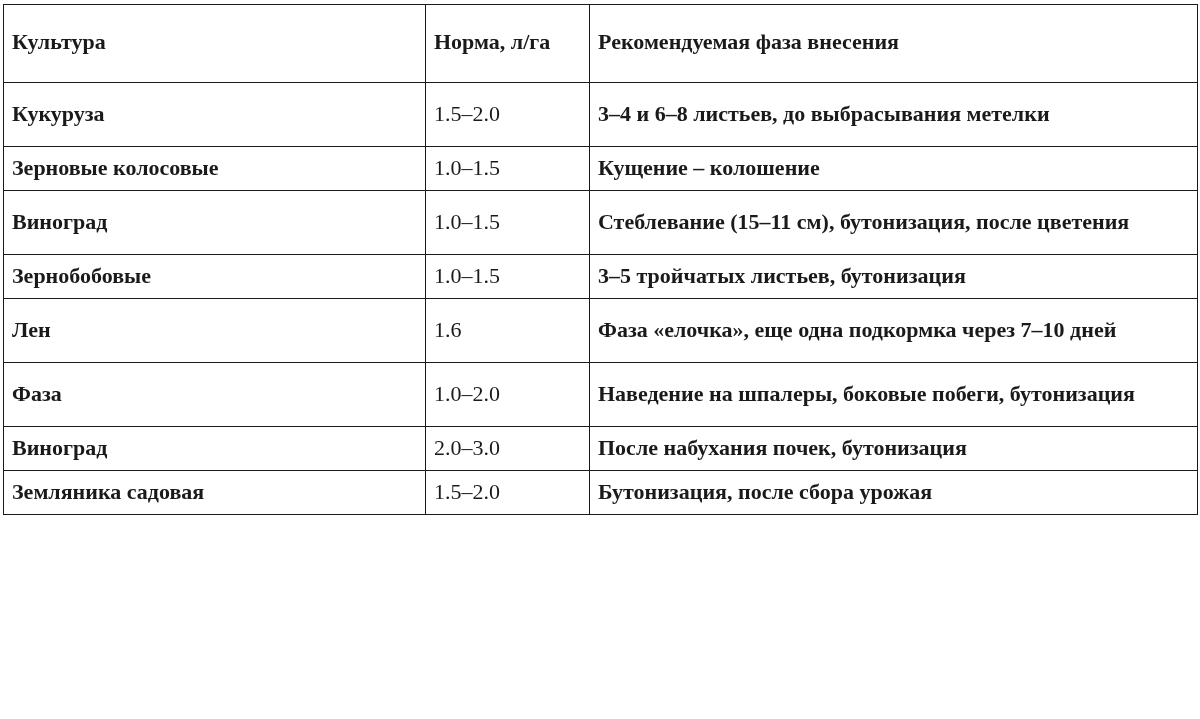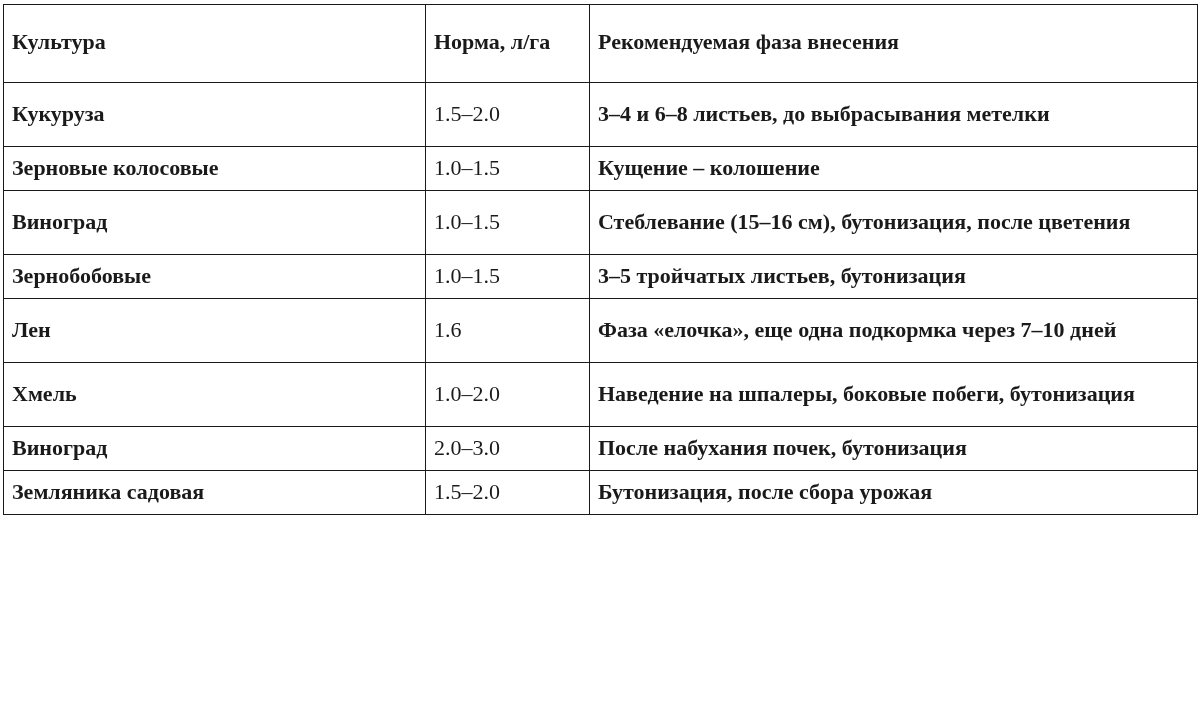--- a/index.html
+++ b/index.html
@@ -108,34 +108,34 @@
         <td class="cell-phase">3–4 и 6–8 листьев, до выбрасывания метелки</td>
       </tr>
       <tr class="r-2">
         <td class="cell-culture nojust">Зерновые колосовые</td>
         <td class="cell-norm">1.0–1.5</td>
         <td class="cell-phase nojust">Кущение – колошение</td>
       </tr>
       <tr class="r-3">
         <td class="cell-culture nojust">Виноград</td>
         <td class="cell-norm">1.0–1.5</td>
-        <td class="cell-phase">Стеблевание (15–16 см), бутонизация, после цветения</td>
+        <td class="cell-phase">Стеблевание (15–11 см), бутонизация, после цветения</td>
       </tr>
       <tr class="r-4">
         <td class="cell-culture nojust">Зернобобовые</td>
         <td class="cell-norm">1.0–1.5</td>
         <td class="cell-phase nojust">3–5 тройчатых листьев, бутонизация</td>
       </tr>
       <tr class="r-5">
         <td class="cell-culture nojust">Лен</td>
         <td class="cell-norm">1.6</td>
         <td class="cell-phase">Фаза «елочка», еще одна подкормка через 7–10 дней</td>
       </tr>
       <tr class="r-6">
-        <td class="cell-culture nojust">Хмель</td>
+        <td class="cell-culture nojust">Фаза</td>
         <td class="cell-norm">1.0–2.0</td>
         <td class="cell-phase">Наведение на шпалеры, боковые побеги, бутонизация</td>
       </tr>
       <tr class="r-9">
         <td class="cell-culture nojust">Виноград</td>
         <td class="cell-norm">2.0–3.0</td>
         <td class="cell-phase nojust">После набухания почек, бутонизация</td>
       </tr>
       <tr class="r-10">
         <td class="cell-culture nojust">Земляника садовая</td>

